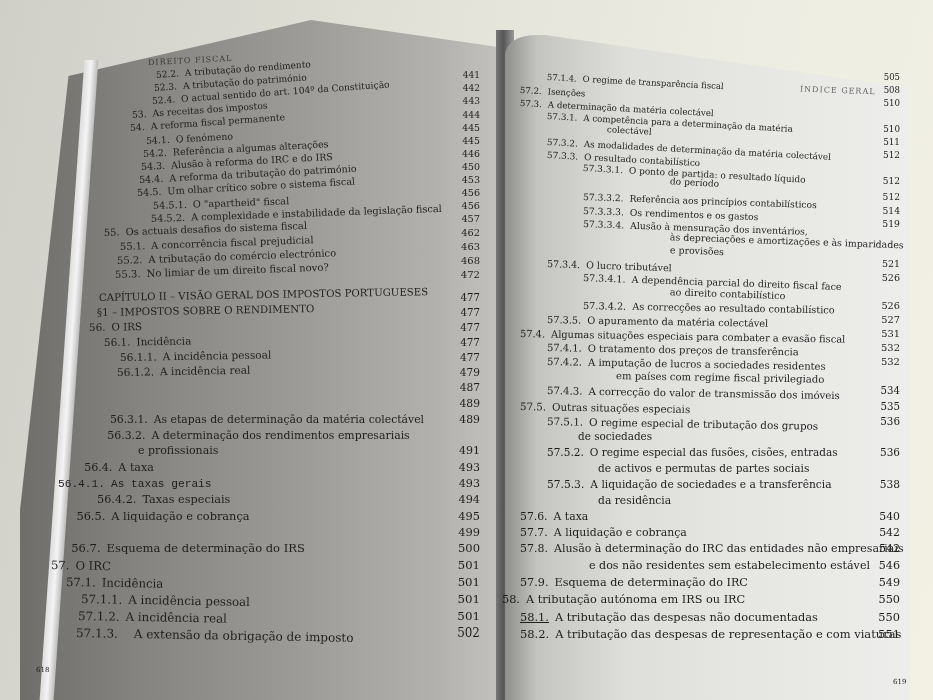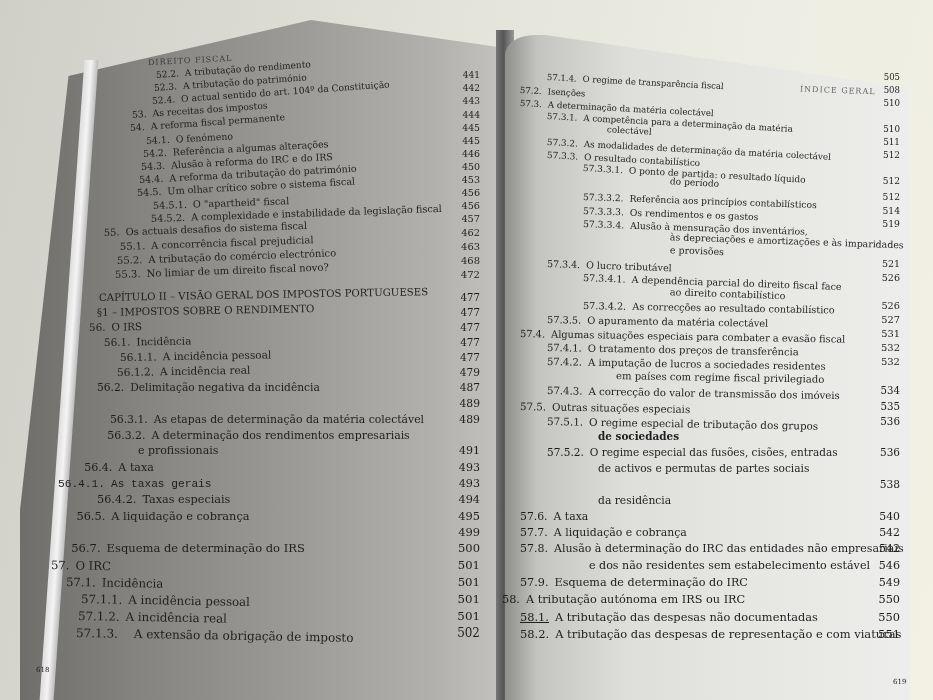--- a/index.html
+++ b/index.html
@@ -59,21 +59,21 @@
     <div class="row" style="position: absolute; left: 0px; right: 0px; top: 157px; font-size: 9.84107px;"><span style="display: inline-block; margin-left: 73.7679px; transform: rotate(-2deg); transform-origin: left center;"><span class="num" style="margin-right: 6px;">55.</span><span>Os actuais desafios do sistema fiscal</span></span><span class="page">462</span></div>
     <div class="row" style="position: absolute; left: 0px; right: 0px; top: 171px; font-size: 9.91607px;"><span style="display: inline-block; margin-left: 89.5179px; transform: rotate(-2deg); transform-origin: left center;"><span class="num" style="margin-right: 6px;">55.1.</span><span>A concorrência fiscal prejudicial</span></span><span class="page">463</span></div>
     <div class="row" style="position: absolute; left: 0px; right: 0px; top: 185px; font-size: 9.99107px;"><span style="display: inline-block; margin-left: 87.2679px; transform: rotate(-2deg); transform-origin: left center;"><span class="num" style="margin-right: 6px;">55.2.</span><span>A tributação do comércio electrónico</span></span><span class="page">468</span></div>
     <div class="row" style="position: absolute; left: 0px; right: 0px; top: 199px; font-size: 10.0661px;"><span style="display: inline-block; margin-left: 85.0179px; transform: rotate(-2deg); transform-origin: left center;"><span class="num" style="margin-right: 6px;">55.3.</span><span>No limiar de um direito fiscal novo?</span></span><span class="page">472</span></div>
     <div class="row" style="position: absolute; left: 0px; right: 0px; top: 222px; font-size: 10.1893px;"><span style="display: inline-block; margin-left: 63.3214px; transform: rotate(-1deg); transform-origin: left center;"><span class="num" style="margin-right: 6px;"></span><span>CAPÍTULO II – VISÃO GERAL DOS IMPOSTOS PORTUGUESES</span></span><span class="page">477</span></div>
     <div class="row" style="position: absolute; left: 0px; right: 0px; top: 236px; font-size: 10.2643px;"><span style="display: inline-block; margin-left: 61.0714px; transform: rotate(-1deg); transform-origin: left center;"><span class="num" style="margin-right: 6px;"></span><span>§1 – IMPOSTOS SOBRE O RENDIMENTO</span></span><span class="page">477</span></div>
     <div class="row" style="position: absolute; left: 0px; right: 0px; top: 251px; font-size: 10.3446px;"><span style="display: inline-block; margin-left: 58.6607px; transform: rotate(-1deg); transform-origin: left center;"><span class="num" style="margin-right: 6px;">56.</span><span>O IRS</span></span><span class="page">477</span></div>
     <div class="row" style="position: absolute; left: 0px; right: 0px; top: 266px; font-size: 10.425px;"><span style="display: inline-block; margin-left: 74.25px; transform: rotate(-1deg); transform-origin: left center;"><span class="num" style="margin-right: 6px;">56.1.</span><span>Incidência</span></span><span class="page">477</span></div>
     <div class="row" style="position: absolute; left: 0px; right: 0px; top: 281px; font-size: 10.5054px;"><span style="display: inline-block; margin-left: 89.8393px; transform: rotate(-1deg); transform-origin: left center;"><span class="num" style="margin-right: 6px;">56.1.1.</span><span>A incidência pessoal</span></span><span class="page">477</span></div>
     <div class="row" style="position: absolute; left: 0px; right: 0px; top: 296px; font-size: 10.5857px;"><span style="display: inline-block; margin-left: 87.4286px; transform: rotate(-1deg); transform-origin: left center;"><span class="num" style="margin-right: 6px; text-align: center;">56.1.2.</span><span>A incidência real</span></span><span class="page">479</span></div>
-    <div class="row" style="position: absolute; left: 0px; right: 0px; top: 311px; font-size: 10.6661px;"><span style="display: inline-block; margin-left: 67.0179px; transform: rotate(0deg); transform-origin: left center;"><span class="num" style="margin-right: 6px;">56.2.</span><span>Delimitação negativa da incidência</span></span><span class="page">487</span></div>
+    <div class="row" style="position: absolute; left: 0px; right: 0px; top: 311px; font-size: 10.6661px;"><span class="page">487</span></div>
     <div class="row" style="position: absolute; left: 0px; right: 0px; top: 327px; font-size: 10.7518px;"><span class="page">489</span></div>
     <div class="row" style="position: absolute; left: 0px; right: 0px; top: 343px; font-size: 10.8375px;"><span style="display: inline-block; margin-left: 79.875px; transform: rotate(0deg); transform-origin: left center;"><span class="num" style="margin-right: 6px;">56.3.1.</span><span>As etapas de determinação da matéria colectável</span></span><span class="page">489</span></div>
     <div class="row" style="position: absolute; left: 0px; right: 0px; top: 359px; font-size: 10.9232px;"><span style="display: inline-block; margin-left: 77.3036px; transform: rotate(0deg); transform-origin: left center;"><span class="num" style="margin-right: 6px;">56.3.2.</span><span>A determinação dos rendimentos empresariais</span></span><span class="page"></span></div>
     <div class="row" style="position: absolute; left: 0px; right: 0px; top: 374px; font-size: 11.0036px;"><span style="display: inline-block; margin-left: 101.893px; transform: rotate(0deg); transform-origin: left center;"><span class="num" style="margin-right: 6px;"></span><span>e profissionais</span></span><span class="page">491</span></div>
     <div class="row" style="position: absolute; left: 0px; right: 0px; top: 391px; font-size: 11.0946px;"><span style="display: inline-block; margin-left: 54.1607px; transform: rotate(0deg); transform-origin: left center;"><span class="num" style="margin-right: 6px;">56.4.</span><span>A taxa</span></span><span class="page">493</span></div>
     <div class="row" style="position: absolute; left: 0px; right: 0px; top: 407px; font-size: 11.1804px;"><span style="display: inline-block; margin-left: 28px; transform: rotate(0deg); transform-origin: left center; font-family: Liberation Mono, monospace;"><span class="num" style="margin-right: 6px;">56.4.1.</span><span>As taxas gerais</span></span><span class="page">493</span></div>
     <div class="row" style="position: absolute; left: 0px; right: 0px; top: 423px; font-size: 11.2661px;"><span style="display: inline-block; margin-left: 67.0179px; transform: rotate(0deg); transform-origin: left center;"><span class="num" style="margin-right: 6px;">56.4.2.</span><span>Taxas especiais</span></span><span class="page">494</span></div>
     <div class="row" style="position: absolute; left: 0px; right: 0px; top: 439px; font-size: 11.3518px;"><span style="display: inline-block; margin-left: 46.4464px; transform: rotate(0deg); transform-origin: left center;"><span class="num" style="margin-right: 6px;">56.5.</span><span>A liquidação e cobrança</span></span><span class="page">495</span></div>
     <div class="row" style="position: absolute; left: 0px; right: 0px; top: 455px; font-size: 11.4375px;"><span class="page">499</span></div>
     <div class="row" style="position: absolute; left: 0px; right: 0px; top: 471px; font-size: 11.5232px;"><span style="display: inline-block; margin-left: 41.3036px; transform: rotate(0deg); transform-origin: left center;"><span class="num" style="margin-right: 6px;">56.7.</span><span>Esquema de determinação do IRS</span></span><span class="page">500</span></div>
@@ -103,24 +103,24 @@
     <div class="row" style="position: absolute; left: 0px; right: 0px; top: 214px; font-size: 9.64643px;"><span style="display: inline-block; margin-left: 144px; transform: rotate(2deg); transform-origin: left center;"><span class="num" style="margin-right: 6px;"></span><span>ao direito contabilístico</span></span><span class="page"></span></div>
     <div class="row" style="position: absolute; left: 0px; right: 0px; top: 228px; font-size: 9.72143px;"><span style="display: inline-block; margin-left: 63px; transform: rotate(1deg); transform-origin: left center;"><span class="num" style="margin-right: 6px;">57.3.4.2.</span><span>As correcções ao resultado contabilístico</span></span><span class="page">526</span></div>
     <div class="row" style="position: absolute; left: 0px; right: 0px; top: 242px; font-size: 9.79643px;"><span style="display: inline-block; margin-left: 27px; transform: rotate(1deg); transform-origin: left center;"><span class="num" style="margin-right: 6px;">57.3.5.</span><span>O apuramento da matéria colectável</span></span><span class="page">527</span></div>
     <div class="row" style="position: absolute; left: 0px; right: 0px; top: 256px; font-size: 9.87143px;"><span style="display: inline-block; margin-left: 0px; transform: rotate(1deg); transform-origin: left center;"><span class="num" style="margin-right: 6px;">57.4.</span><span>Algumas situações especiais para combater a evasão fiscal</span></span><span class="page">531</span></div>
     <div class="row" style="position: absolute; left: 0px; right: 0px; top: 270px; font-size: 9.94643px;"><span style="display: inline-block; margin-left: 27px; transform: rotate(1deg); transform-origin: left center;"><span class="num" style="margin-right: 6px;">57.4.1.</span><span>O tratamento dos preços de transferência</span></span><span class="page">532</span></div>
     <div class="row" style="position: absolute; left: 0px; right: 0px; top: 284px; font-size: 10.0214px;"><span style="display: inline-block; margin-left: 27px; transform: rotate(1deg); transform-origin: left center;"><span class="num" style="margin-right: 6px;">57.4.2.</span><span>A imputação de lucros a sociedades residentes</span></span><span class="page">532</span></div>
     <div class="row" style="position: absolute; left: 0px; right: 0px; top: 298px; font-size: 10.0964px;"><span style="display: inline-block; margin-left: 90px; transform: rotate(1deg); transform-origin: left center;"><span class="num" style="margin-right: 6px;"></span><span>em países com regime fiscal privilegiado</span></span><span class="page"></span></div>
     <div class="row" style="position: absolute; left: 0px; right: 0px; top: 313px; font-size: 10.1768px;"><span style="display: inline-block; margin-left: 27px; transform: rotate(1deg); transform-origin: left center;"><span class="num" style="margin-right: 6px;">57.4.3.</span><span>A correcção do valor de transmissão dos imóveis</span></span><span class="page">534</span></div>
     <div class="row" style="position: absolute; left: 0px; right: 0px; top: 328px; font-size: 10.2571px;"><span style="display: inline-block; margin-left: 0px; transform: rotate(1deg); transform-origin: left center;"><span class="num" style="margin-right: 6px;">57.5.</span><span>Outras situações especiais</span></span><span class="page">535</span></div>
     <div class="row" style="position: absolute; left: 0px; right: 0px; top: 343px; font-size: 10.3375px;"><span style="display: inline-block; margin-left: 27px; transform: rotate(1deg); transform-origin: left center;"><span class="num" style="margin-right: 6px;">57.5.1.</span><span>O regime especial de tributação dos grupos</span></span><span class="page">536</span></div>
-    <div class="row" style="position: absolute; left: 0px; right: 0px; top: 358px; font-size: 10.4179px;"><span style="display: inline-block; margin-left: 72px; transform: rotate(0deg); transform-origin: left center; font-weight: bold;"><span class="num" style="margin-right: 6px;"></span><span>de sociedades</span></span><span class="page"></span></div>
+    <div class="row" style="position: absolute; left: 0px; right: 0px; top: 358px; font-size: 10.4179px;"><span style="display: inline-block; margin-left: 52px; transform: rotate(0deg); transform-origin: left center;"><span class="num" style="margin-right: 6px;"></span><span>de sociedades</span></span><span class="page"></span></div>
     <div class="row" style="position: absolute; left: 0px; right: 0px; top: 374px; font-size: 10.5036px;"><span style="display: inline-block; margin-left: 27px; transform: rotate(0deg); transform-origin: left center;"><span class="num" style="margin-right: 6px;">57.5.2.</span><span>O regime especial das fusões, cisões, entradas</span></span><span class="page">536</span></div>
     <div class="row" style="position: absolute; left: 0px; right: 0px; top: 390px; font-size: 10.5893px;"><span style="display: inline-block; margin-left: 72px; transform: rotate(0deg); transform-origin: left center;"><span class="num" style="margin-right: 6px;"></span><span>de activos e permutas de partes sociais</span></span><span class="page"></span></div>
-    <div class="row" style="position: absolute; left: 0px; right: 0px; top: 406px; font-size: 10.675px;"><span class="page">538</span></div>
+    <div class="row" style="position: absolute; left: 0px; right: 0px; top: 406px; font-size: 10.675px;"><span style="display: inline-block; margin-left: 27px; transform: rotate(0deg); transform-origin: left center;"><span class="num" style="margin-right: 6px;">57.5.3.</span><span>A liquidação de sociedades e a transferência</span></span><span class="page">538</span></div>
     <div class="row" style="position: absolute; left: 0px; right: 0px; top: 422px; font-size: 10.7607px;"><span style="display: inline-block; margin-left: 72px; transform: rotate(0deg); transform-origin: left center;"><span class="num" style="margin-right: 6px;"></span><span>da residência</span></span><span class="page"></span></div>
     <div class="row" style="position: absolute; left: 0px; right: 0px; top: 438px; font-size: 10.8464px;"><span style="display: inline-block; margin-left: 0px; transform: rotate(0deg); transform-origin: left center;"><span class="num" style="margin-right: 6px;">57.6.</span><span>A taxa</span></span><span class="page">540</span></div>
     <div class="row" style="position: absolute; left: 0px; right: 0px; top: 454px; font-size: 10.9321px;"><span style="display: inline-block; margin-left: 0px; transform: rotate(0deg); transform-origin: left center;"><span class="num" style="margin-right: 6px;">57.7.</span><span>A liquidação e cobrança</span></span><span class="page">542</span></div>
     <div class="row" style="position: absolute; left: 0px; right: 0px; top: 470px; font-size: 11.0179px;"><span style="display: inline-block; margin-left: 0px; transform: rotate(0deg); transform-origin: left center;"><span class="num" style="margin-right: 6px;">57.8.</span><span>Alusão à determinação do IRC das entidades não empresariais</span></span><span class="page">542</span></div>
     <div class="row" style="position: absolute; left: 0px; right: 0px; top: 487px; font-size: 11.1089px;"><span style="display: inline-block; margin-left: 63px; transform: rotate(0deg); transform-origin: left center;"><span class="num" style="margin-right: 6px;"></span><span>e dos não residentes sem estabelecimento estável</span></span><span class="page">546</span></div>
     <div class="row" style="position: absolute; left: 0px; right: 0px; top: 504px; font-size: 11.2px;"><span style="display: inline-block; margin-left: 0px; transform: rotate(0deg); transform-origin: left center;"><span class="num" style="margin-right: 6px;">57.9.</span><span>Esquema de determinação do IRC</span></span><span class="page">549</span></div>
     <div class="row" style="position: absolute; left: 0px; right: 0px; top: 521px; font-size: 11.2911px;"><span style="display: inline-block; margin-left: -18px; transform: rotate(0deg); transform-origin: left center;"><span class="num" style="margin-right: 6px;">58.</span><span>A tributação autónoma em IRS ou IRC</span></span><span class="page">550</span></div>
     <div class="row" style="position: absolute; left: 0px; right: 0px; top: 538px; font-size: 11.3821px;"><span style="display: inline-block; margin-left: 0px; transform: rotate(0deg); transform-origin: left center;"><span class="num" style="margin-right: 6px; text-decoration: underline;">58.1.</span><span>A tributação das despesas não documentadas</span></span><span class="page">550</span></div>
     <div class="row" style="position: absolute; left: 0px; right: 0px; top: 555px; font-size: 11.4732px;"><span style="display: inline-block; margin-left: 0px; transform: rotate(0deg); transform-origin: left center;"><span class="num" style="margin-right: 6px;">58.2.</span><span>A tributação das despesas de representação e com viaturas</span></span><span class="page">551</span></div>
   </div>

